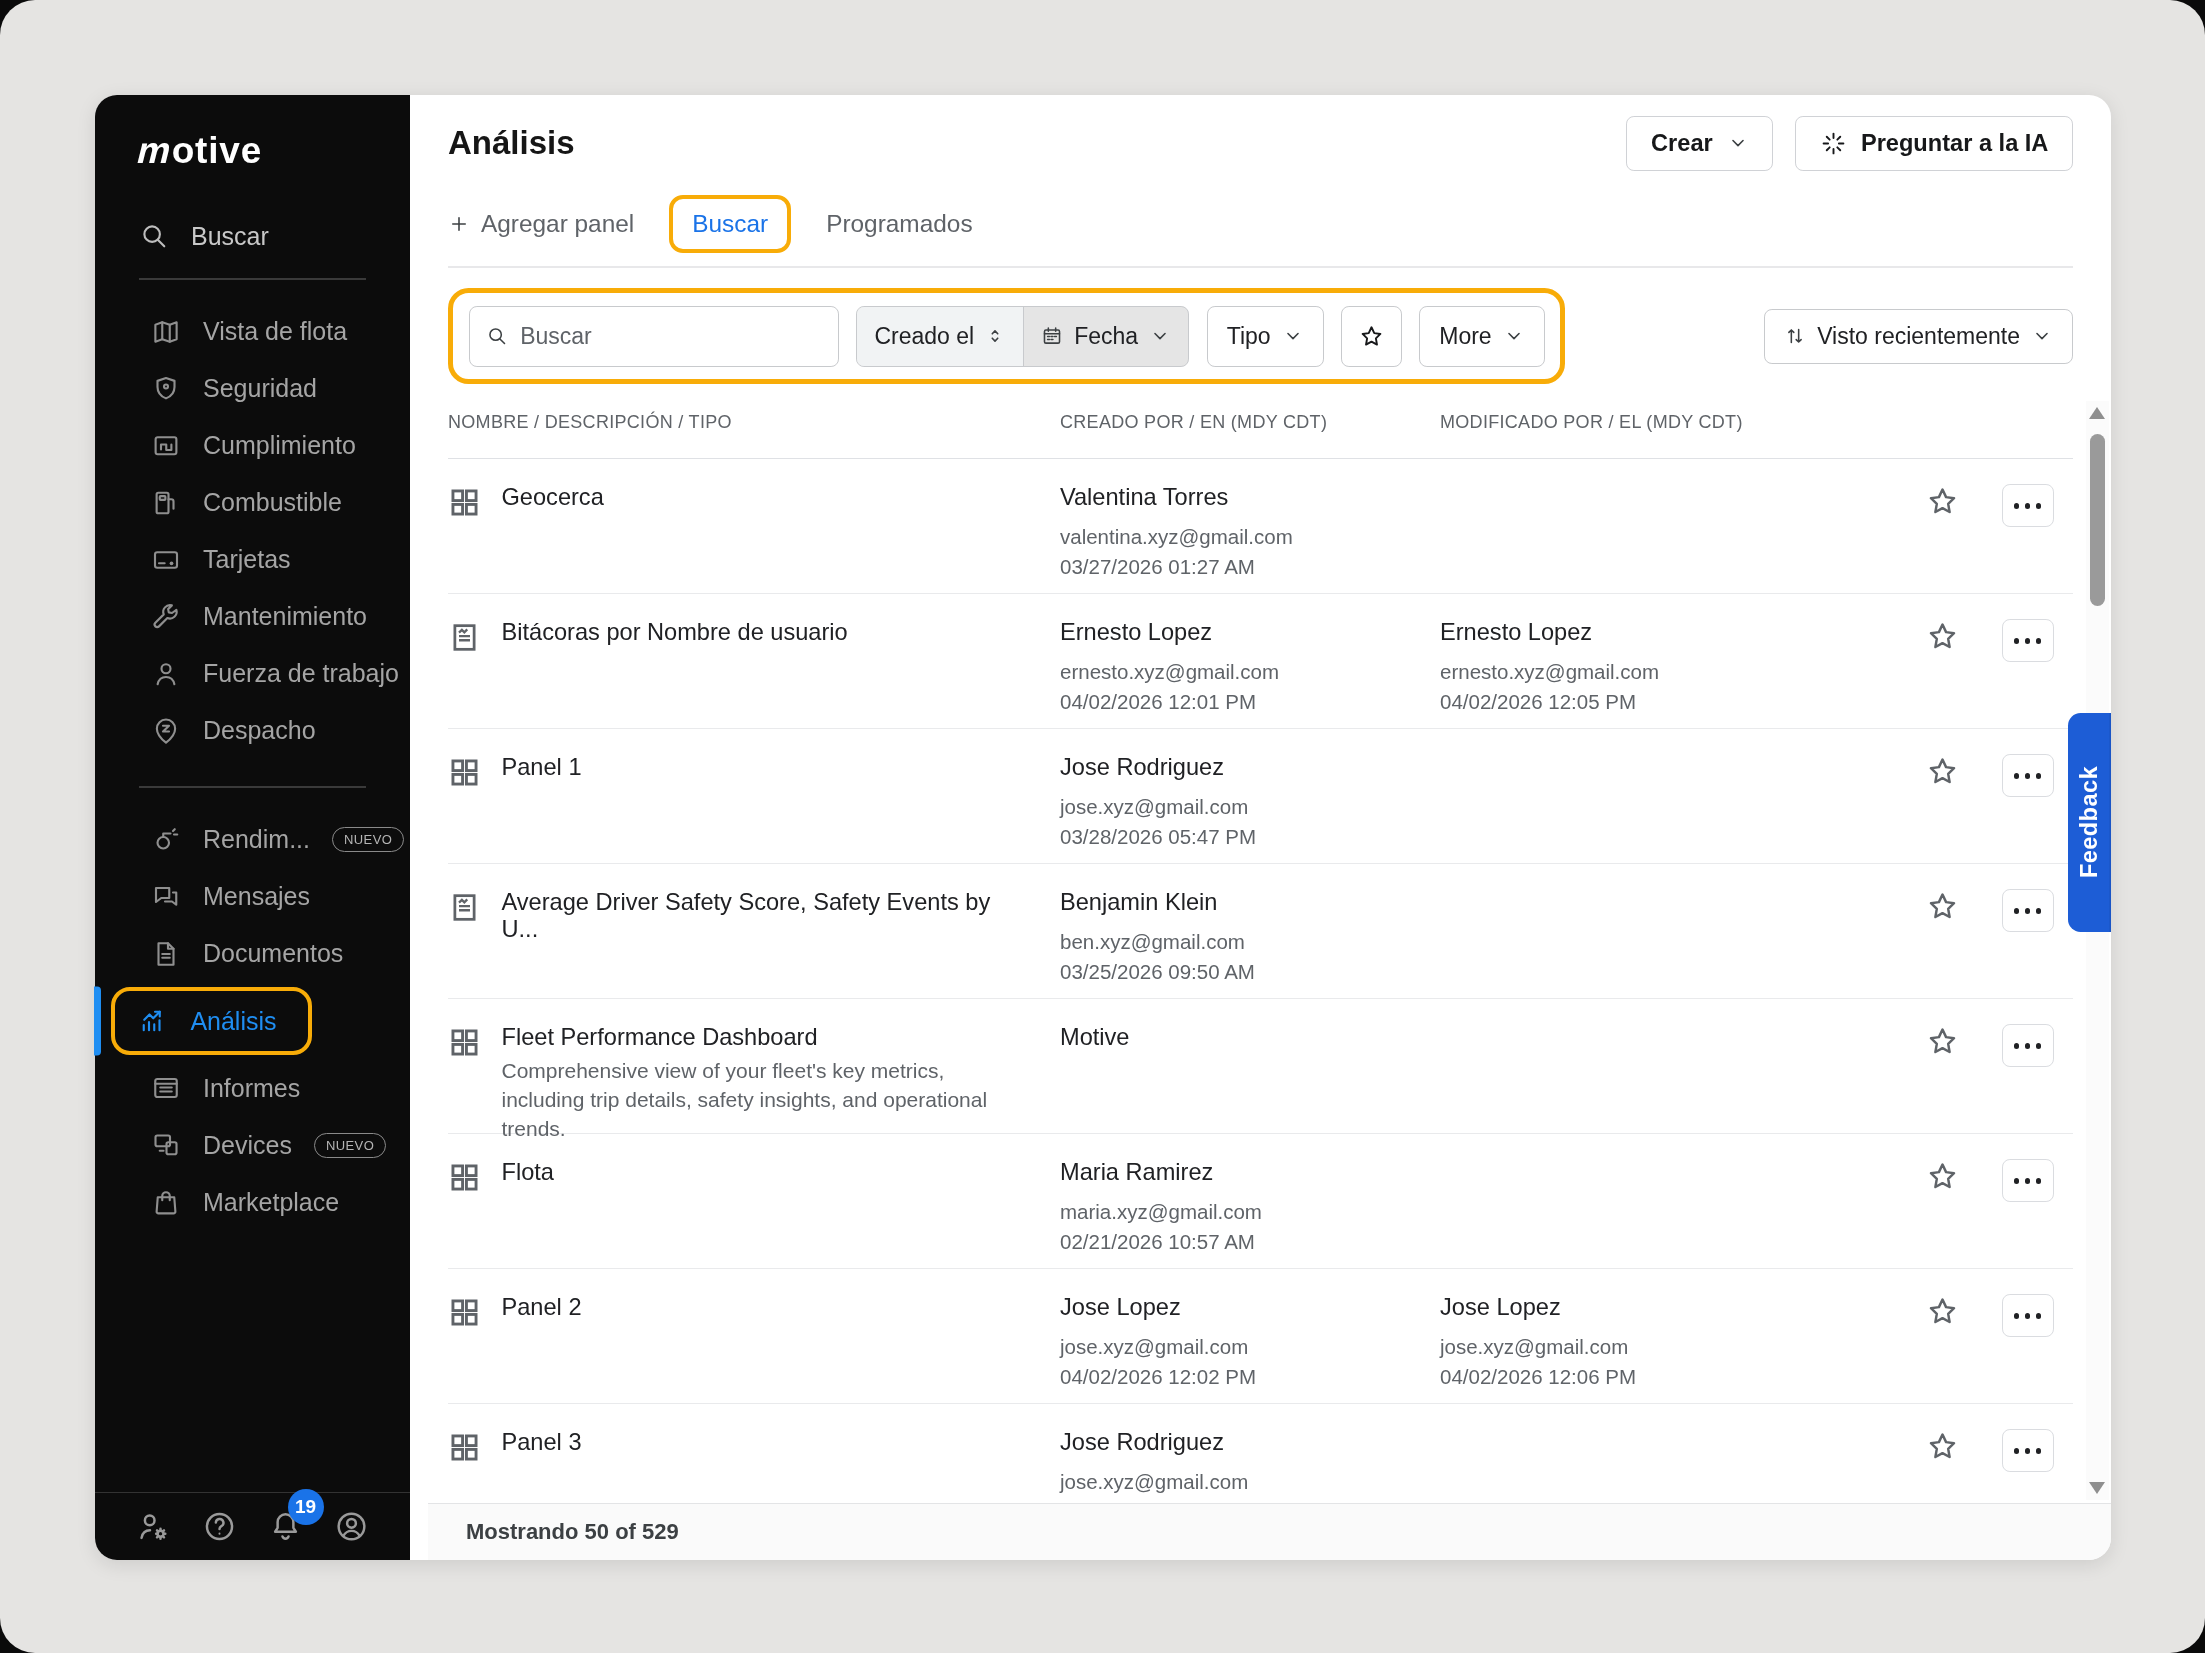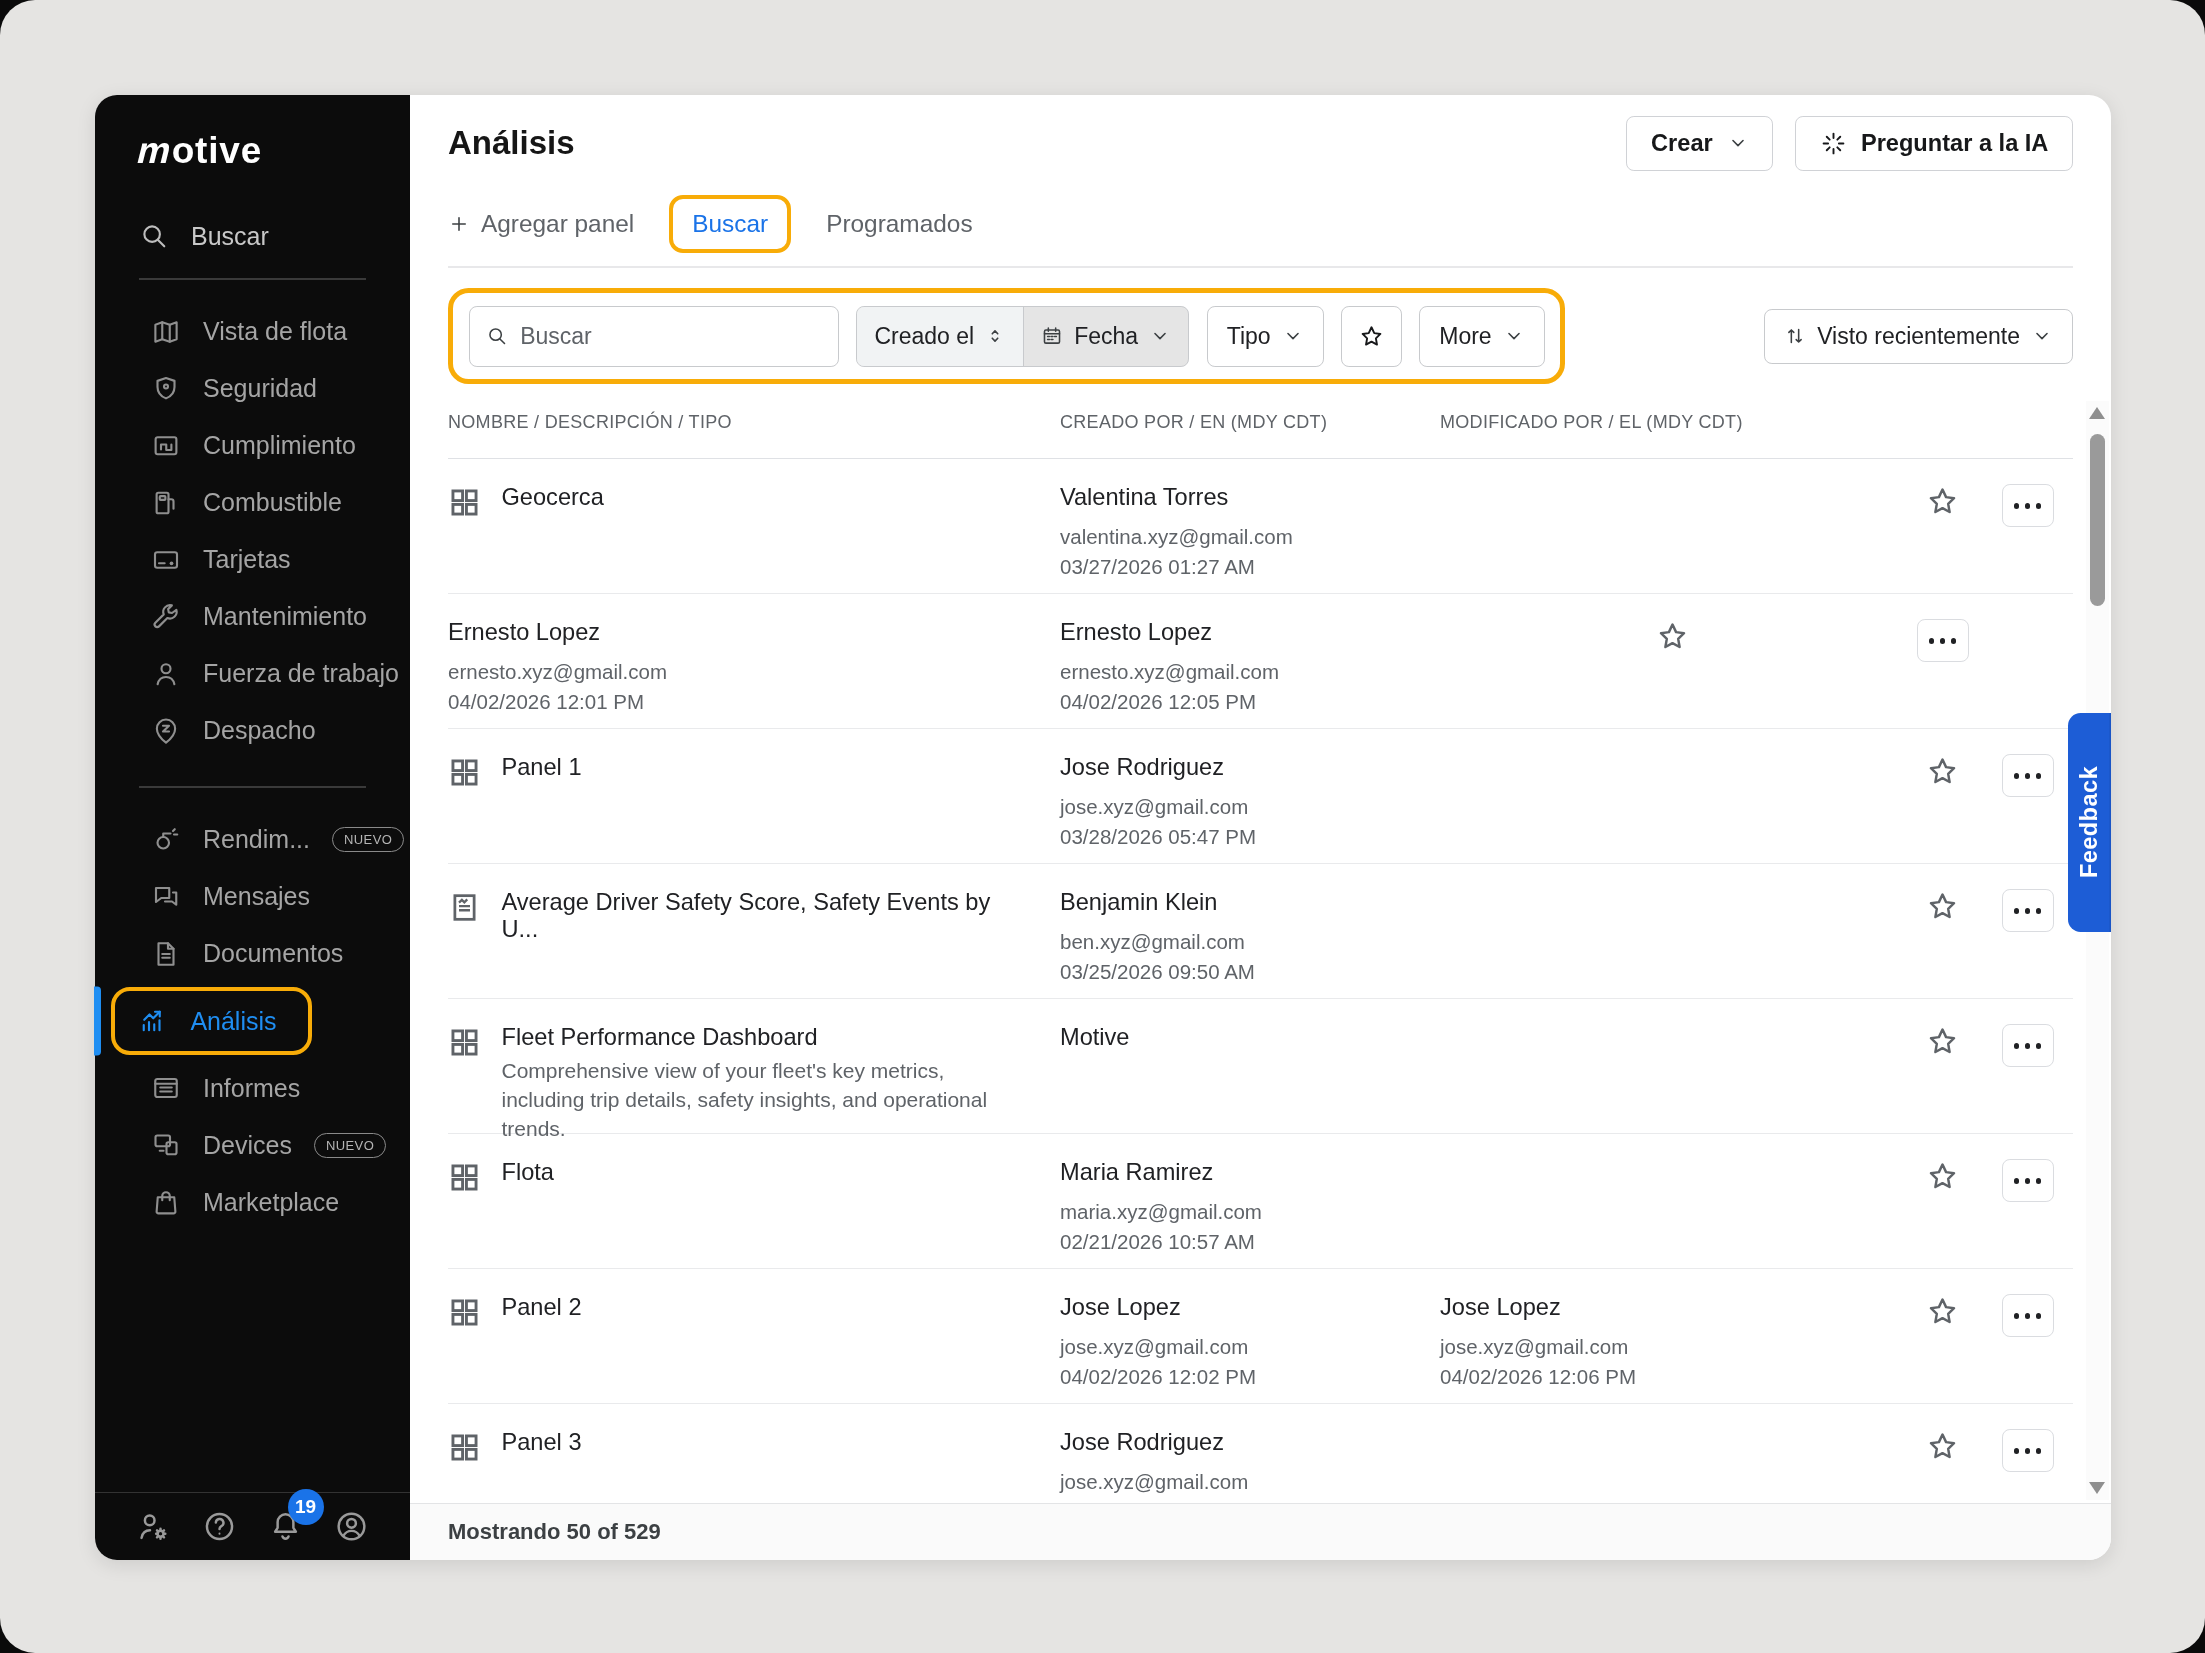--- a/index.html
+++ b/index.html
@@ -86,21 +86,21 @@
   .who { font-size:23.6px; color:#202124; margin-bottom:11px; }
   .mail, .date { font-size:20.5px; color:#5f6368; line-height:30px; }
   .star-cell { display:flex; justify-content:center; }
   .star-btn { width:35px; height:35px; color:#5f6368; cursor:pointer; }
   .star-btn svg { width:100%; height:100%; }
   .more-cell { display:flex; justify-content:center; }
   .more-btn { width:52px; height:43px; border:1.6px solid #dadce0; border-radius:7.9px; background:#fff;
               display:flex; align-items:center; justify-content:center; gap:5.5px; cursor:pointer; }
   .dot { width:5.5px; height:5.5px; border-radius:50%; background:#202124; }
 
-  .tfooter { position:absolute; left:0; right:0; bottom:0; height:57px; border-top:1.6px solid #e3e4e6;
+  .tfooter { position:absolute; left:18px; right:0; bottom:0; height:57px; border-top:1.6px solid #e3e4e6;
              background:#fafafa; border-radius:0 0 22px 0; display:flex; align-items:center;
              padding:0 38px; font-size:22px; font-weight:600; color:#3c4043; }
 
   
   .sb-track { position:absolute; top:306px; right:1.6px; width:23.6px; height:1099px; background:#fbfbfb; }
   .sb-up, .sb-down { position:absolute; left:3.2px; width:0; height:0; border-left:8.7px solid transparent;
                      border-right:8.7px solid transparent; cursor:pointer; }
   .sb-up { top:6.3px; border-bottom:12.6px solid #8f8f8f; }
   .sb-down { bottom:6.3px; border-top:12.6px solid #8f8f8f; }
   .sb-thumb { position:absolute; left:3.9px; top:33px; width:15px; height:172px; background:#9a9a9a;
@@ -453,20 +453,30 @@
     </div>
     <div class="more-cell">
       <button class="more-btn">
         <span class="dot"></span>
                   <span class="dot"></span>
                   <span class="dot"></span>
       </button>
     </div>
   </div>
             <div class="tgrid trow">
+    <div class="name-cell">
+      <span class="ticon"><svg viewBox="0 0 24 24" fill="none" stroke="currentColor" stroke-width="2">
+                    <rect x="5" y="3.4" width="14" height="17.2"></rect>
+                    <path stroke-width="1.7" d="M8 8.4l2.1-2 1.8 1.8 2.1-2.1M8 11h8M8 14h8"></path>
+                  </svg></span>
+      <div>
+        <div class="rname">Bitácoras por Nombre de usuario</div>
+
+      </div>
+    </div>
     <div>
       <div class="who">Ernesto Lopez</div>
       <div class="mail">ernesto.xyz@gmail.com</div>
       <div class="date">04/02/2026 12:01 PM</div>
     </div>
     <div>
       <div class="who">Ernesto Lopez</div>
       <div class="mail">ernesto.xyz@gmail.com</div>
       <div class="date">04/02/2026 12:05 PM</div>
     </div>

